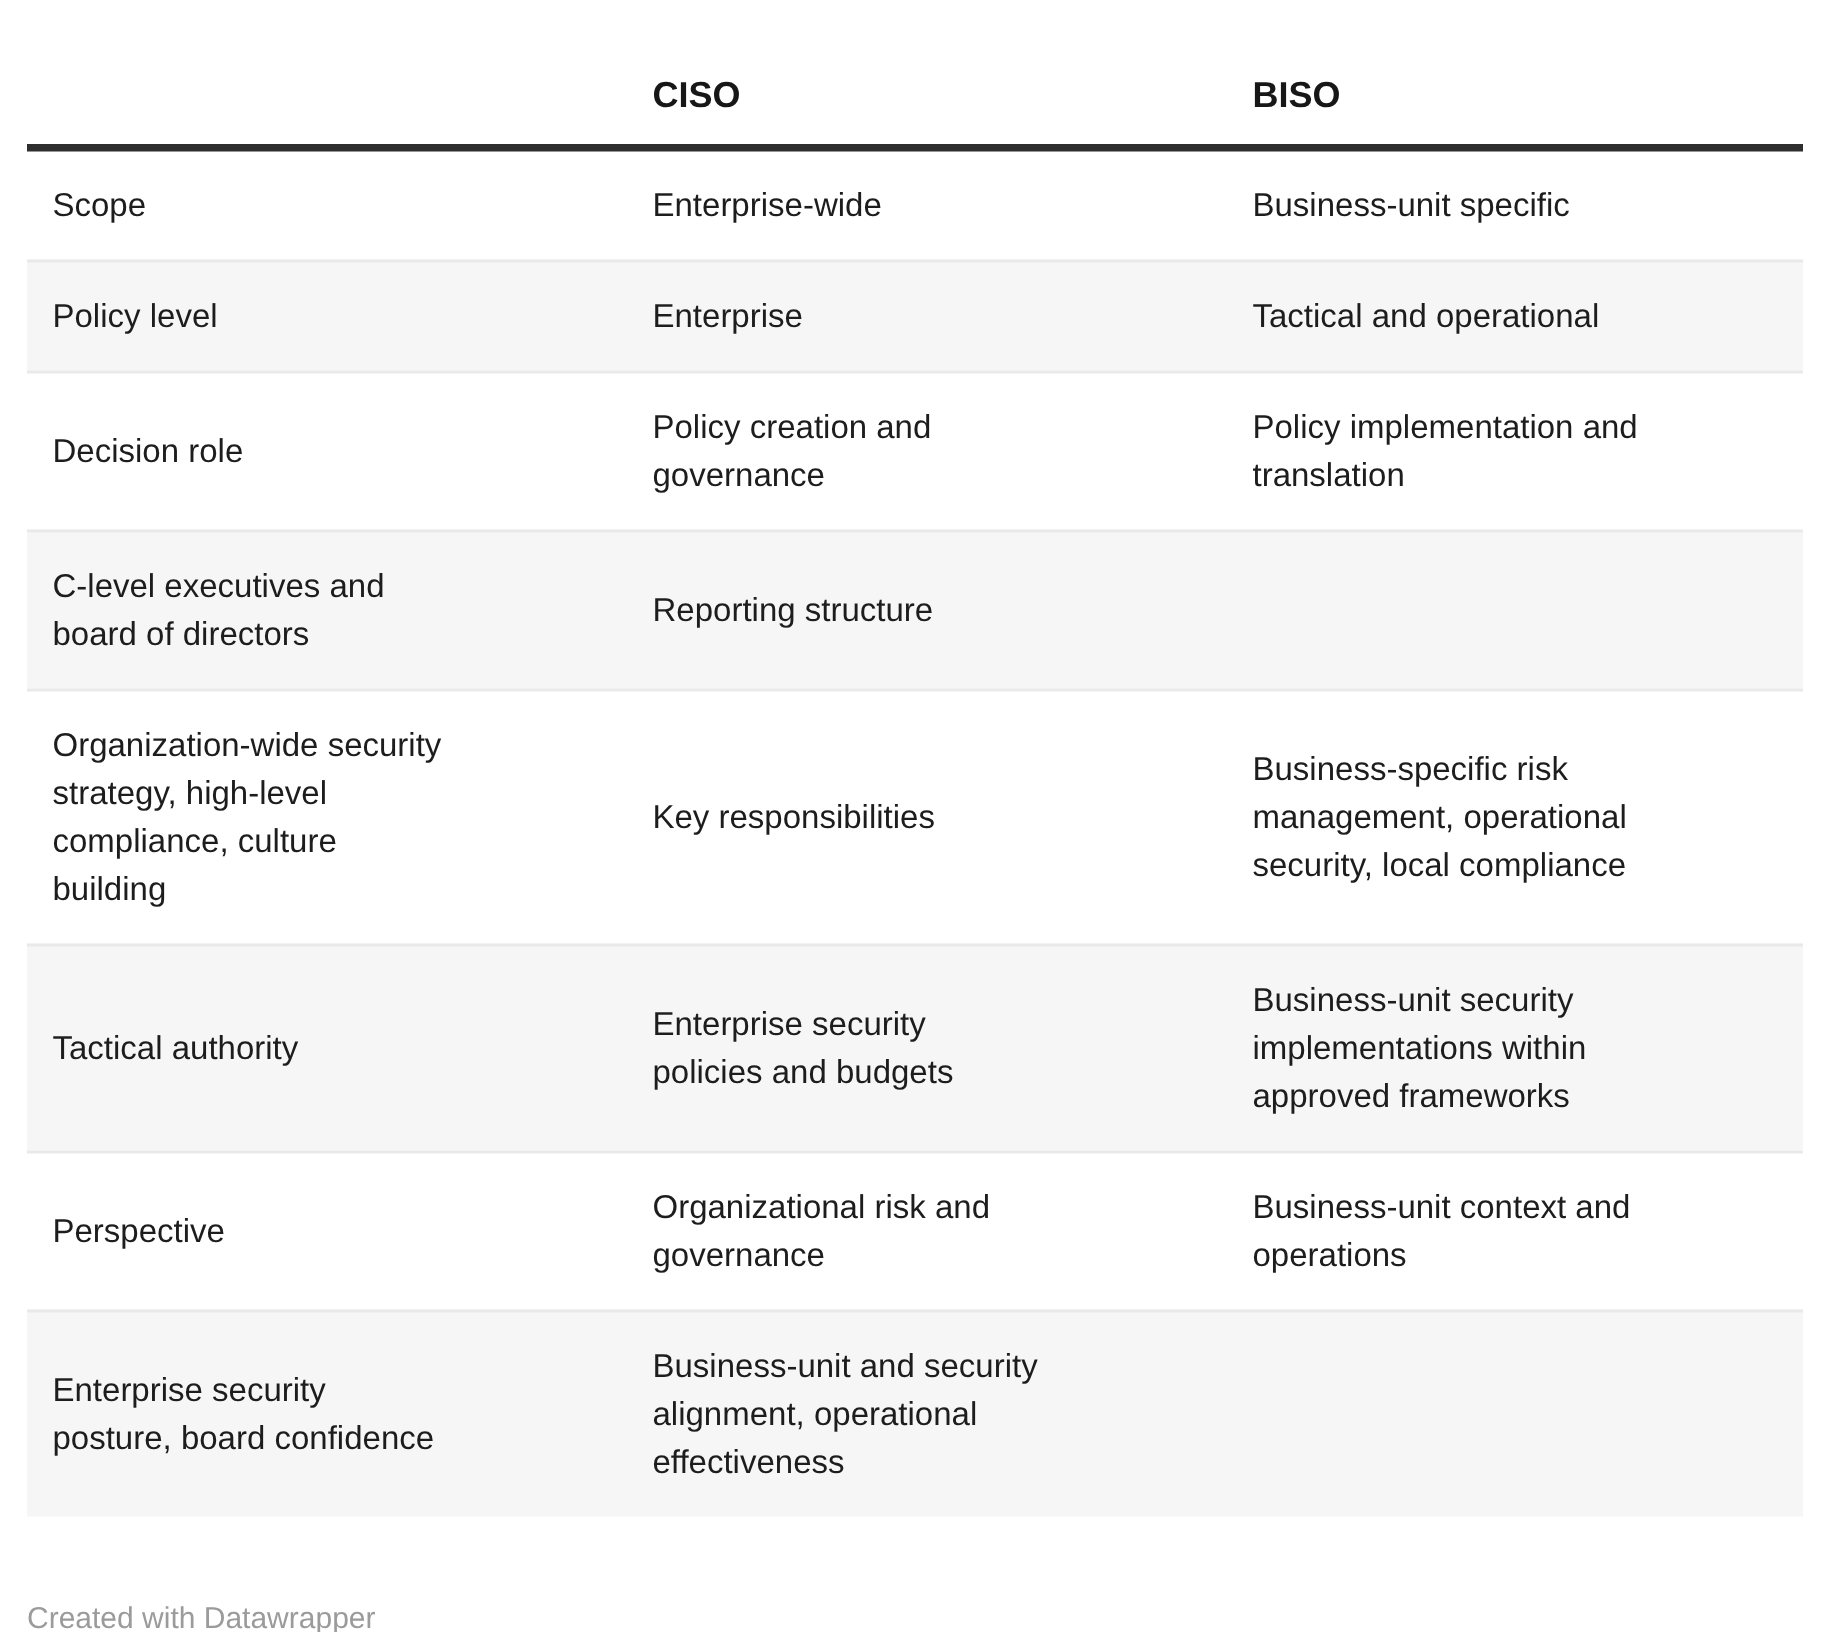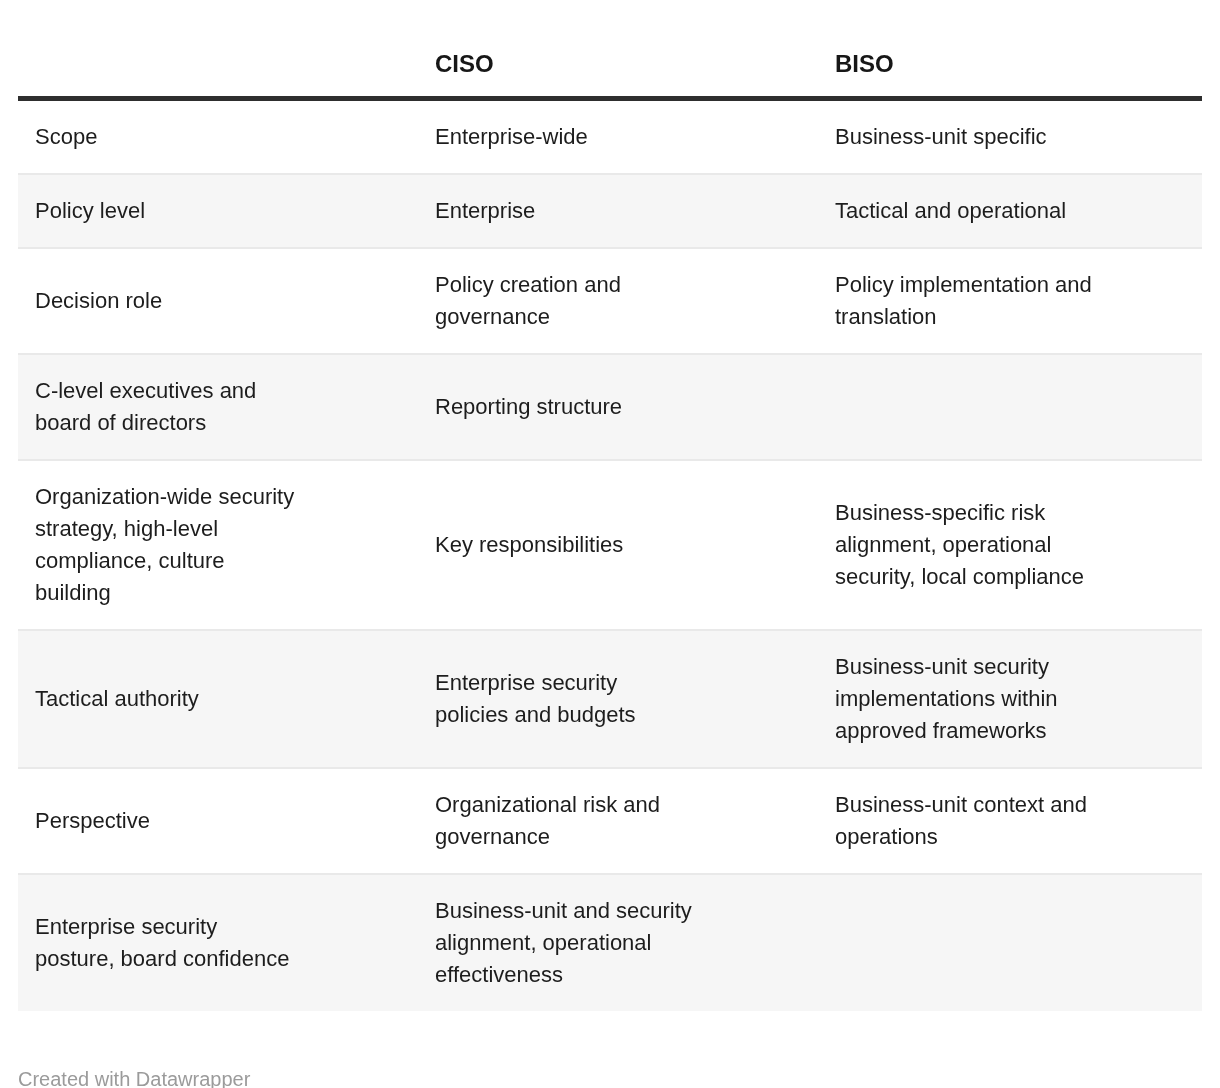--- a/index.html
+++ b/index.html
@@ -101,21 +101,21 @@
 board of directors</div>
           <div class="cell">Reporting structure</div>
         </div>
         <div class="row">
           <div class="cell">Organization-wide security
 strategy, high-level
 compliance, culture
 building</div>
           <div class="cell">Key responsibilities</div>
           <div class="cell">Business-specific risk
-alignment, operational
+management, operational
 security, local compliance</div>
         </div>
         <div class="row">
           <div class="cell">Tactical authority</div>
           <div class="cell">Enterprise security
 policies and budgets</div>
           <div class="cell">Business-unit security
 implementations within
 approved frameworks</div>
         </div>

